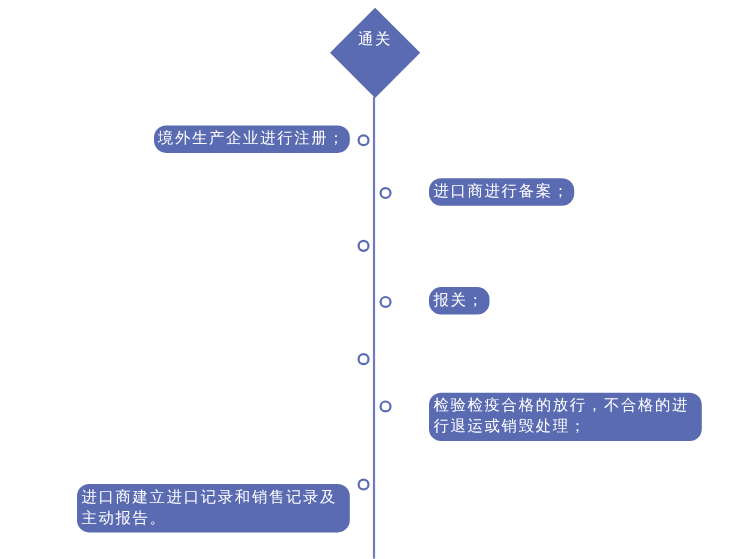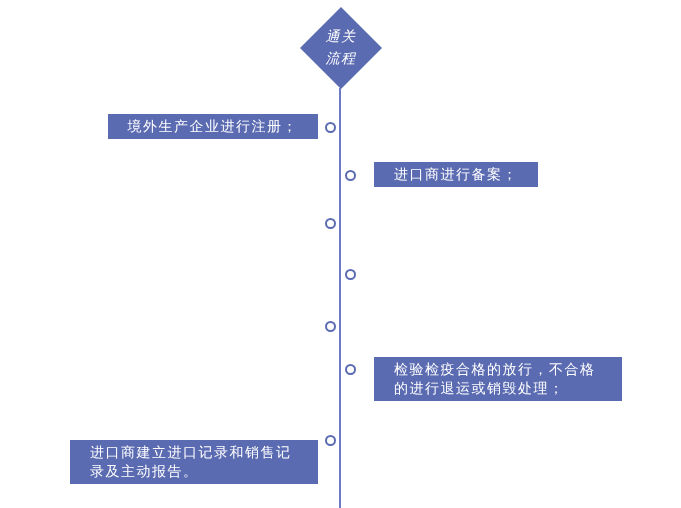--- a/index.html
+++ b/index.html
@@ -38,68 +38,68 @@
   .diamond-text {
     position: absolute;
     left: 301px;
     top: 25px;
     width: 80px;
     text-align: center;
     color: #ffffff;
     font-size: 14px;
     line-height: 22px;
     letter-spacing: 1.5px;
-    font-style: italic;
   }
   .box {
     position: absolute;
     background: var(--accent);
     color: #ffffff;
     font-size: 14px;
     line-height: 19px;
     letter-spacing: 1.5px;
-    padding: 3px 20px;
+    padding: 3px 4px;
     white-space: nowrap;
+    border-radius: 11px;
   }
   .box.wrap {
     white-space: normal;
     width: 248px;
   }
   .box.left  { right: 363px; }
-  .box.right { left: 374px; }
+  .box.right { left: 390px; }
   .ring {
     position: absolute;
     width: 11px;
     height: 11px;
     border: 2px solid var(--accent);
     border-radius: 50%;
     background: #ffffff;
   }
 </style>
 </head>
 <body>
 
 <div class="canvas">
 
   <div class="vline"></div>
 
   <div class="diamond-shape"></div>
   <div class="diamond-text">
     <div>通关</div>
-    <div>流程</div>
   </div>
 
   <div class="box left" style="top:114px">境外生产企业进行注册；</div>
   <div class="ring" style="left:325px; top:122px"></div>
 
   <div class="box right" style="top:162px">进口商进行备案；</div>
   <div class="ring" style="left:345px; top:170px"></div>
 
   <div class="ring" style="left:325px; top:218px"></div>
 
+  <div class="box right" style="top:261px">报关；</div>
   <div class="ring" style="left:345px; top:269px"></div>
 
   <div class="ring" style="left:325px; top:321px"></div>
 
   <div class="box right wrap" style="top:357px">检验检疫合格的放行，不合格的进行退运或销毁处理；</div>
   <div class="ring" style="left:345px; top:364px"></div>
 
   <div class="box left wrap" style="top:440px">进口商建立进口记录和销售记录及主动报告。</div>
   <div class="ring" style="left:325px; top:435px"></div>
 

